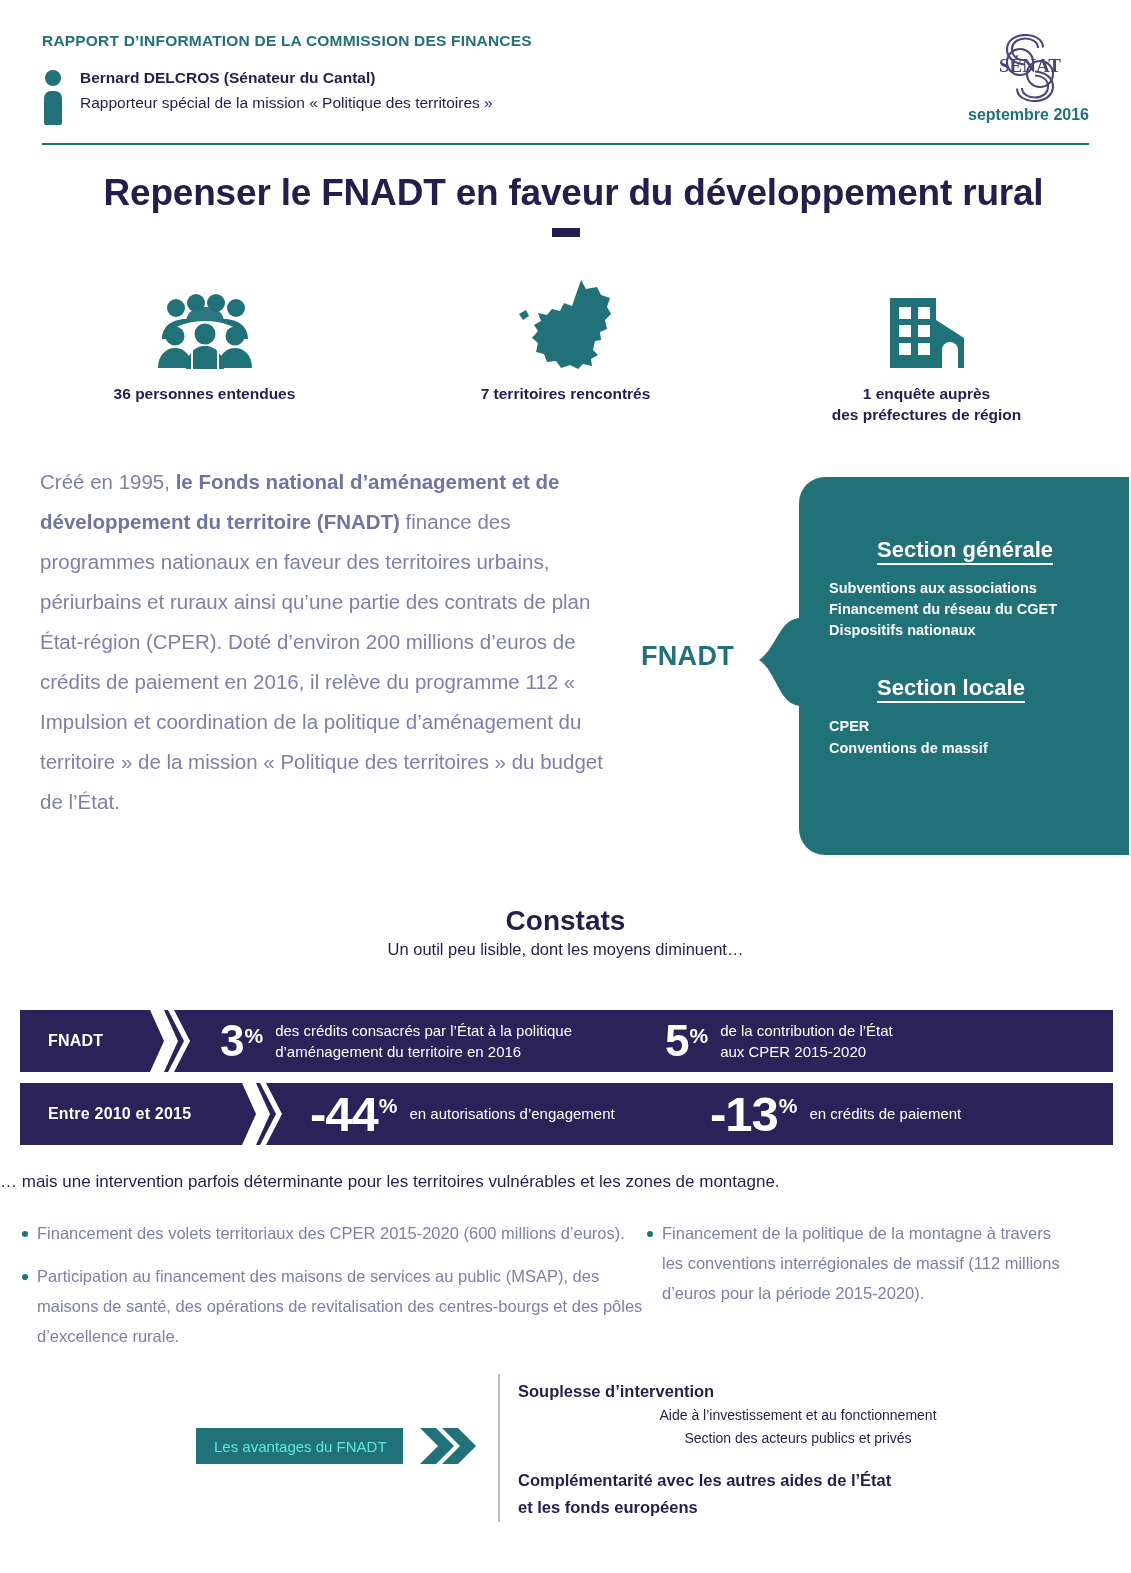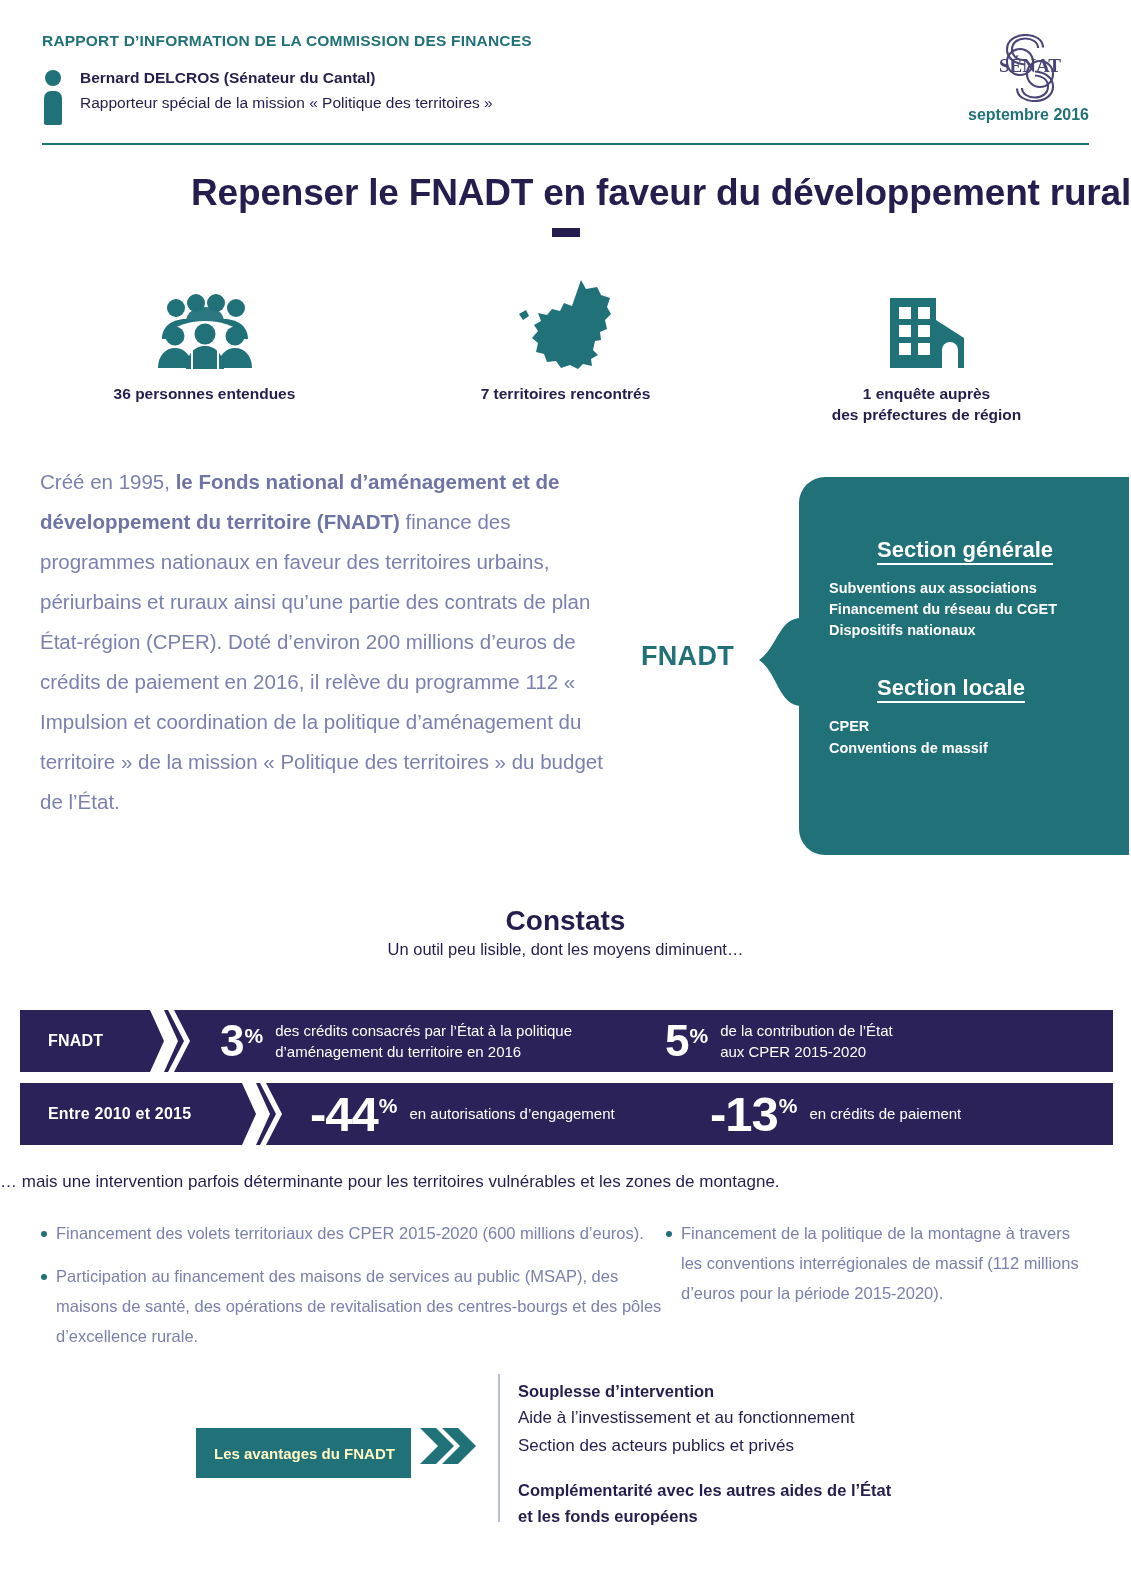--- a/index.html
+++ b/index.html
@@ -80,21 +80,21 @@
     width:78px; height:68px;
   }
   .header-rule{
     position:absolute; left:42px; top:143px;
     width:1047px; height:2px; background:var(--teal);
   }
 
   
   .main-title{
     position:absolute; left:16px; right:0; top:172px;
-    text-align:right;
+    text-align:center;
     font-size:37px; font-weight:bold;
     color:var(--navy);
     letter-spacing:-.2px;
   }
   .title-dash{
     position:absolute; left:50%; top:228px;
     transform:translateX(-50%);
     width:28px; height:9px; background:var(--navy);
   }
 
@@ -207,21 +207,21 @@
   .stat .desc.one{ line-height:1.2; }
 
   
   .mid-line{
     position:absolute; left:0; right:0; top:1172px;
     font-size:17px; font-weight:normal; color:var(--navy);
   }
 
   
   .cols{
-    position:absolute; left:39px; top:1218px; width:1055px;
+    position:absolute; left:20px; top:1218px; width:1055px;
     display:flex;
     justify-content:flex-end;
   }
   .col-l{ width:625px; }
   .col-r{ width:430px; }
   .bul{
     position:relative;
     padding-left:17px;
     margin-bottom:13px;
     font-size:16.5px;
@@ -231,42 +231,42 @@
   .bul:before{
     content:"";
     position:absolute; left:2px; top:13px;
     width:6px; height:6px; border-radius:50%;
     background:var(--teal);
   }
 
   
   .adv-tag{
     position:absolute; left:196px; top:1428px;
-    height:50px;
+    height:36px;
     background:var(--teal);
-    color:#fef9c3;
+    color:#5eead4;
     display:flex; align-items:center;
     padding:0 16px 0 18px;
-    font-size:15px; font-weight:bold;
+    font-size:15px; font-weight:normal;
   }
   .adv-arrow{
     position:absolute; left:420px; top:1428px;
     width:60px; height:36px;
   }
   .adv-divider{
     position:absolute; left:498px; top:1374px;
     width:2px; height:148px;
     background:#b9bdd4;
   }
   .adv-text{
     position:absolute; left:518px; top:1378px; width:560px;
     color:var(--navy);
   }
   .adv-text .ab{ font-size:16.5px; font-weight:bold; line-height:1.6; }
-  .adv-text .an{ font-size:17px; line-height:1.6; }
+  .adv-text .an{ font-size:14px; line-height:1.6;text-align:center; }
   .adv-text .gap{ height:18px; }
 </style>
 </head>
 <body>
 
 <div class="page">
 
   <div class="header">
     <div class="kicker">RAPPORT D’INFORMATION DE LA COMMISSION DES FINANCES</div>
 

